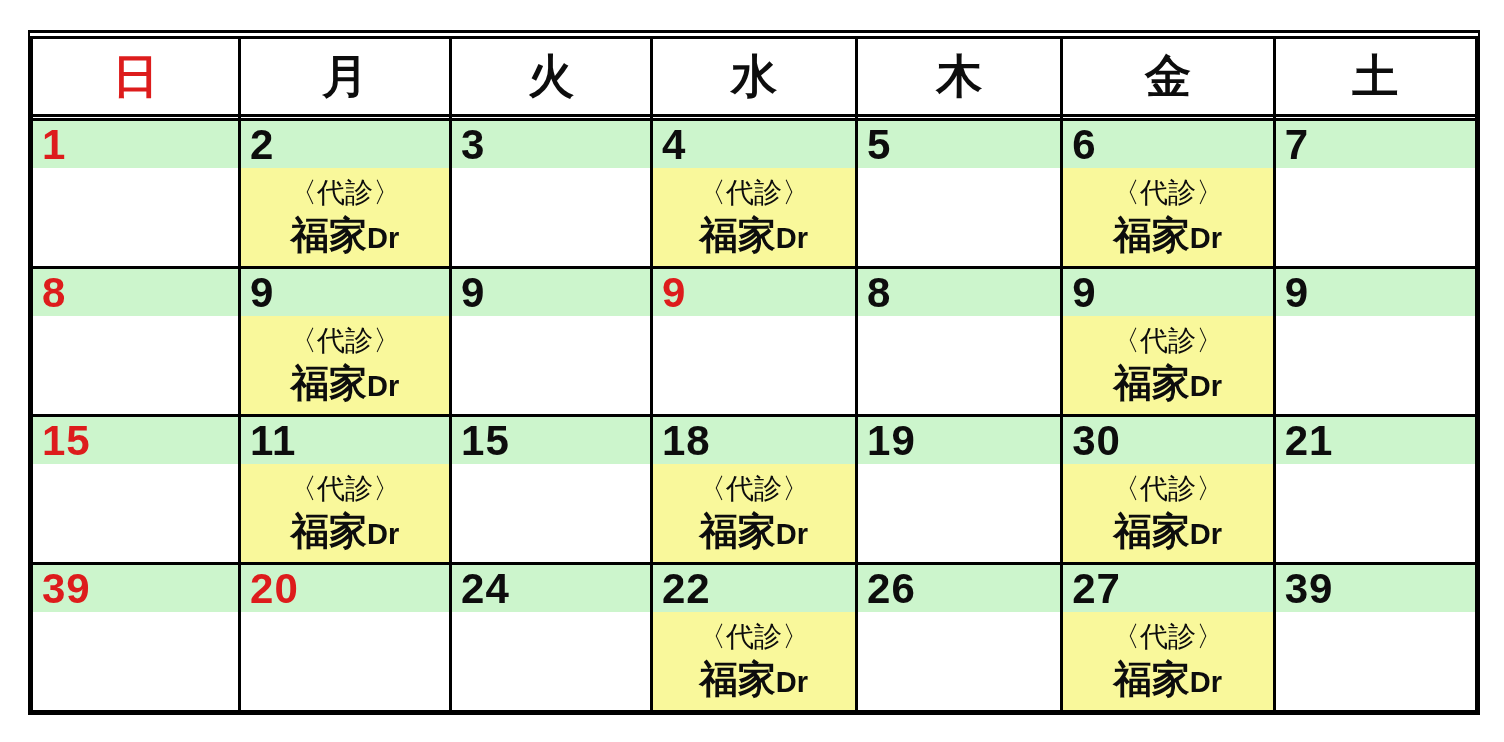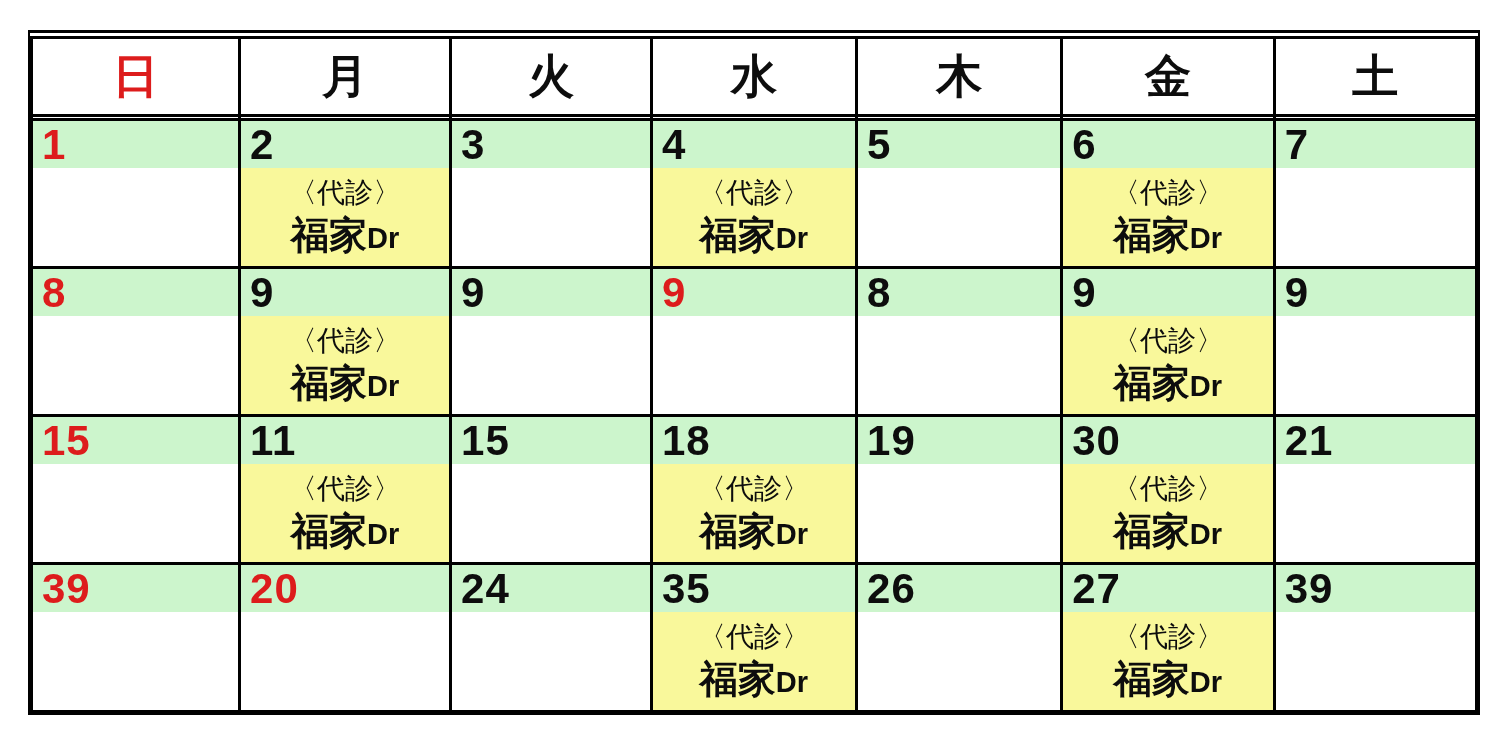--- a/index.html
+++ b/index.html
@@ -338,21 +338,21 @@
         <td>
             <div class="cell">
               <div class="date-strip">
                 <span class="date-num">24</span>
               </div>
             </div>
           </td>
         <td>
             <div class="cell">
               <div class="date-strip">
-                <span class="date-num">35</span>
+                <span class="date-num">22</span>
               </div>
           <div class="note">
                 <div class="note-line1">〈代診〉</div>
                 <div class="note-line2"><span>福家</span><span class="dr-suffix">Dr</span></div>
               </div>
             </div>
           </td>
         <td>
             <div class="cell">
               <div class="date-strip">

